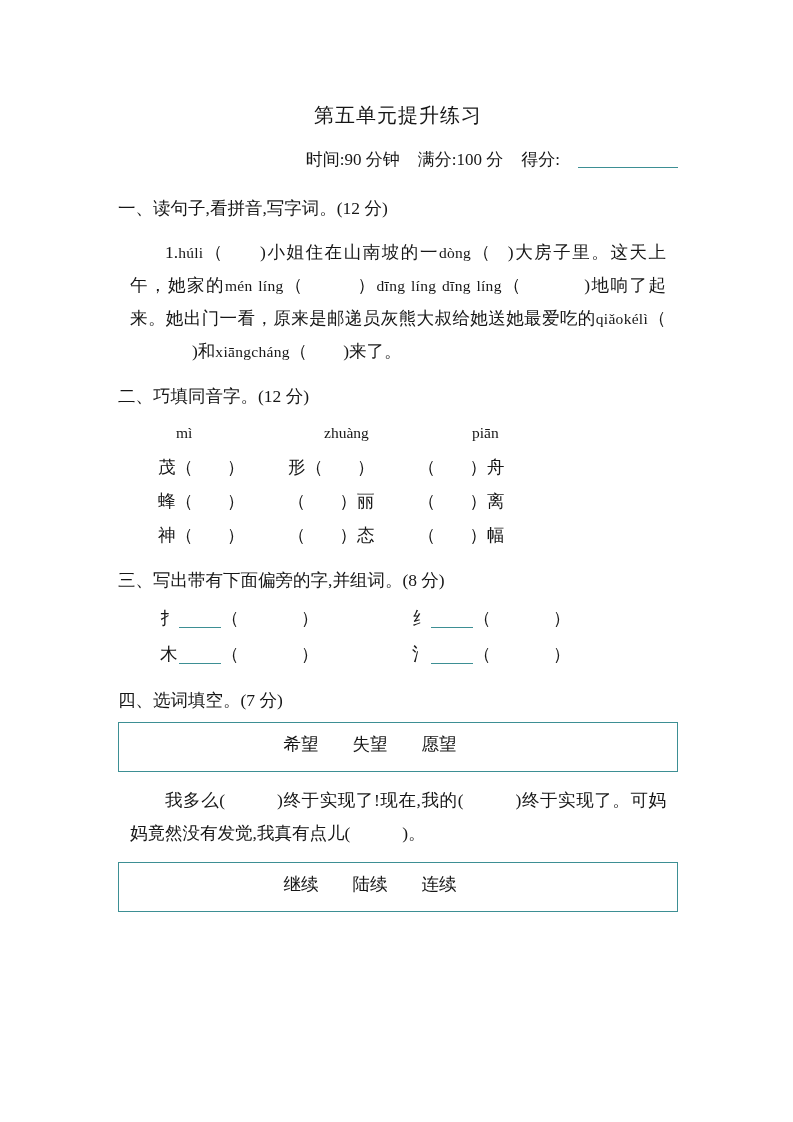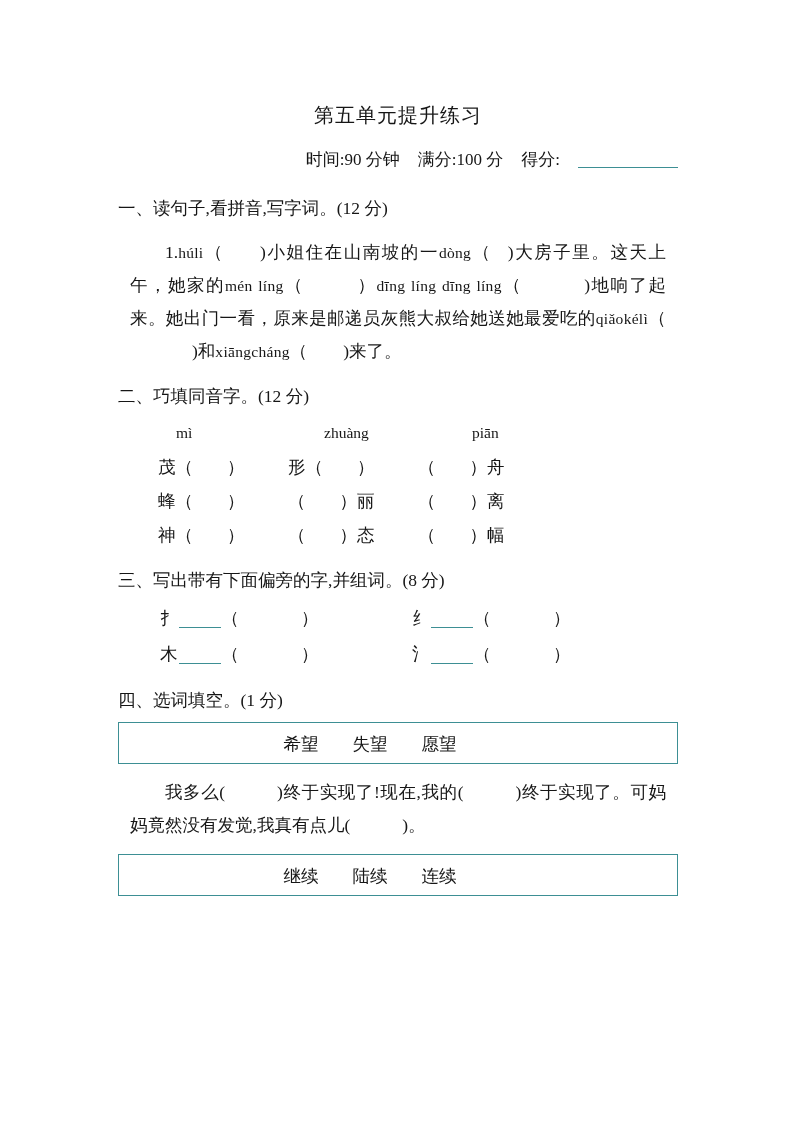--- a/index.html
+++ b/index.html
@@ -122,21 +122,21 @@
     width: 42px;
     border-bottom: 1.5px solid #3d8f94;
     vertical-align: -4px;
     margin: 0 1px;
   }
   .pgap { display: inline-block; width: 62px; }
 
   
   .wordbank {
     border: 1.4px solid #3d8f94;
-    height: 42px;
+    height: 50px;
     line-height: 42px;
     margin: 6px 0 6px 0;
     font-size: 17.5px;
     text-align: center;
     box-sizing: border-box;
     white-space: nowrap;
   }
   .wordbank .w { margin: 0 17px; }
   .wordbank .inner { display: inline-block; position: relative; left: -28px; }
 </style>
@@ -184,21 +184,21 @@
       <div class="row">
         <div class="cell"><span class="rad">扌</span><span class="wline"></span>（<span class="pgap"></span>）</div>
         <div class="cell"><span class="rad">纟</span><span class="wline"></span>（<span class="pgap"></span>）</div>
       </div>
       <div class="row">
         <div class="cell"><span class="rad">木</span><span class="wline"></span>（<span class="pgap"></span>）</div>
         <div class="cell"><span class="rad">氵</span><span class="wline"></span>（<span class="pgap"></span>）</div>
       </div>
     </div>
 
-    <div class="sec-head">四、选词填空。(1 分)</div>
+    <div class="sec-head">四、选词填空。(7 分)</div>
 
     <div class="wordbank">
       <span class="inner"><span class="w">希望</span><span class="w">失望</span><span class="w">愿望</span></span>
     </div>
 
     <p class="para indent"><span>我多么(</span><span class="gapC"></span><span>)终于实现了!现在,我的(</span><span class="gapC"></span><span>)终于实现了。可妈妈竟然没有发觉,我真有点儿(</span><span class="gapC"></span><span>)。</span></p>
 
     <div class="wordbank">
       <span class="inner"><span class="w">继续</span><span class="w">陆续</span><span class="w">连续</span></span>
     </div>

